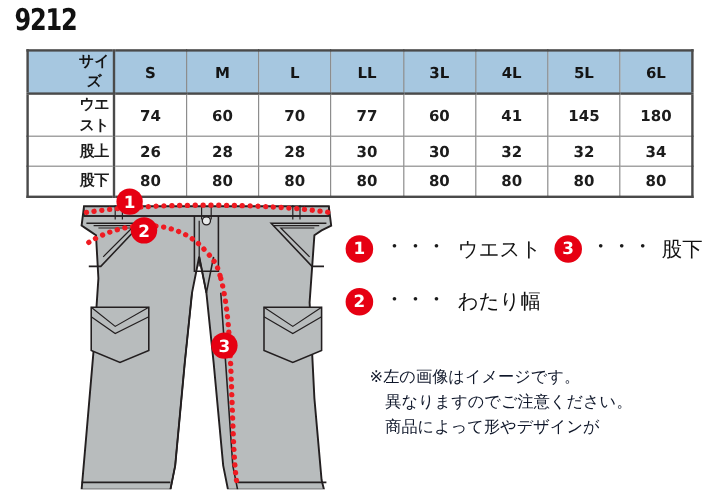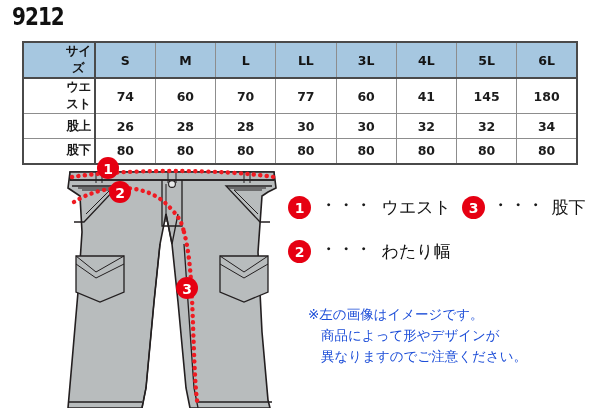--- a/index.html
+++ b/index.html
@@ -105,21 +105,21 @@
     white-space: nowrap;
   }
 
   
   #note {
     position: absolute;
     left: 308px; top: 304px;
     font-family: "DejaVu Sans", sans-serif;
     font-size: 13.5px;
     line-height: 21px;
-    color: #1d4ed8;
+    color: #0f172a;
     white-space: nowrap;
   }
   #note .indent { padding-left: 13px; display: block; }
 </style>
 </head>
 <body>
 
 <div id="root">
 
   <div id="product-code">9212</div>
@@ -274,17 +274,17 @@
   </div>
 
   <div class="legend-row" id="legend-2">
     <div class="marker">2</div>
     <div class="dots">・・・</div>
     <div class="legend-label">わたり幅</div>
   </div>
 
   <div id="note">
     <span>※左の画像はイメージです。</span>
+    <span class="indent">異なりますのでご注意ください。</span>
     <span class="indent">商品によって形やデザインが</span>
-    <span class="indent">異なりますのでご注意ください。</span>
   </div>
 
 </div>
 
 </body></html>

